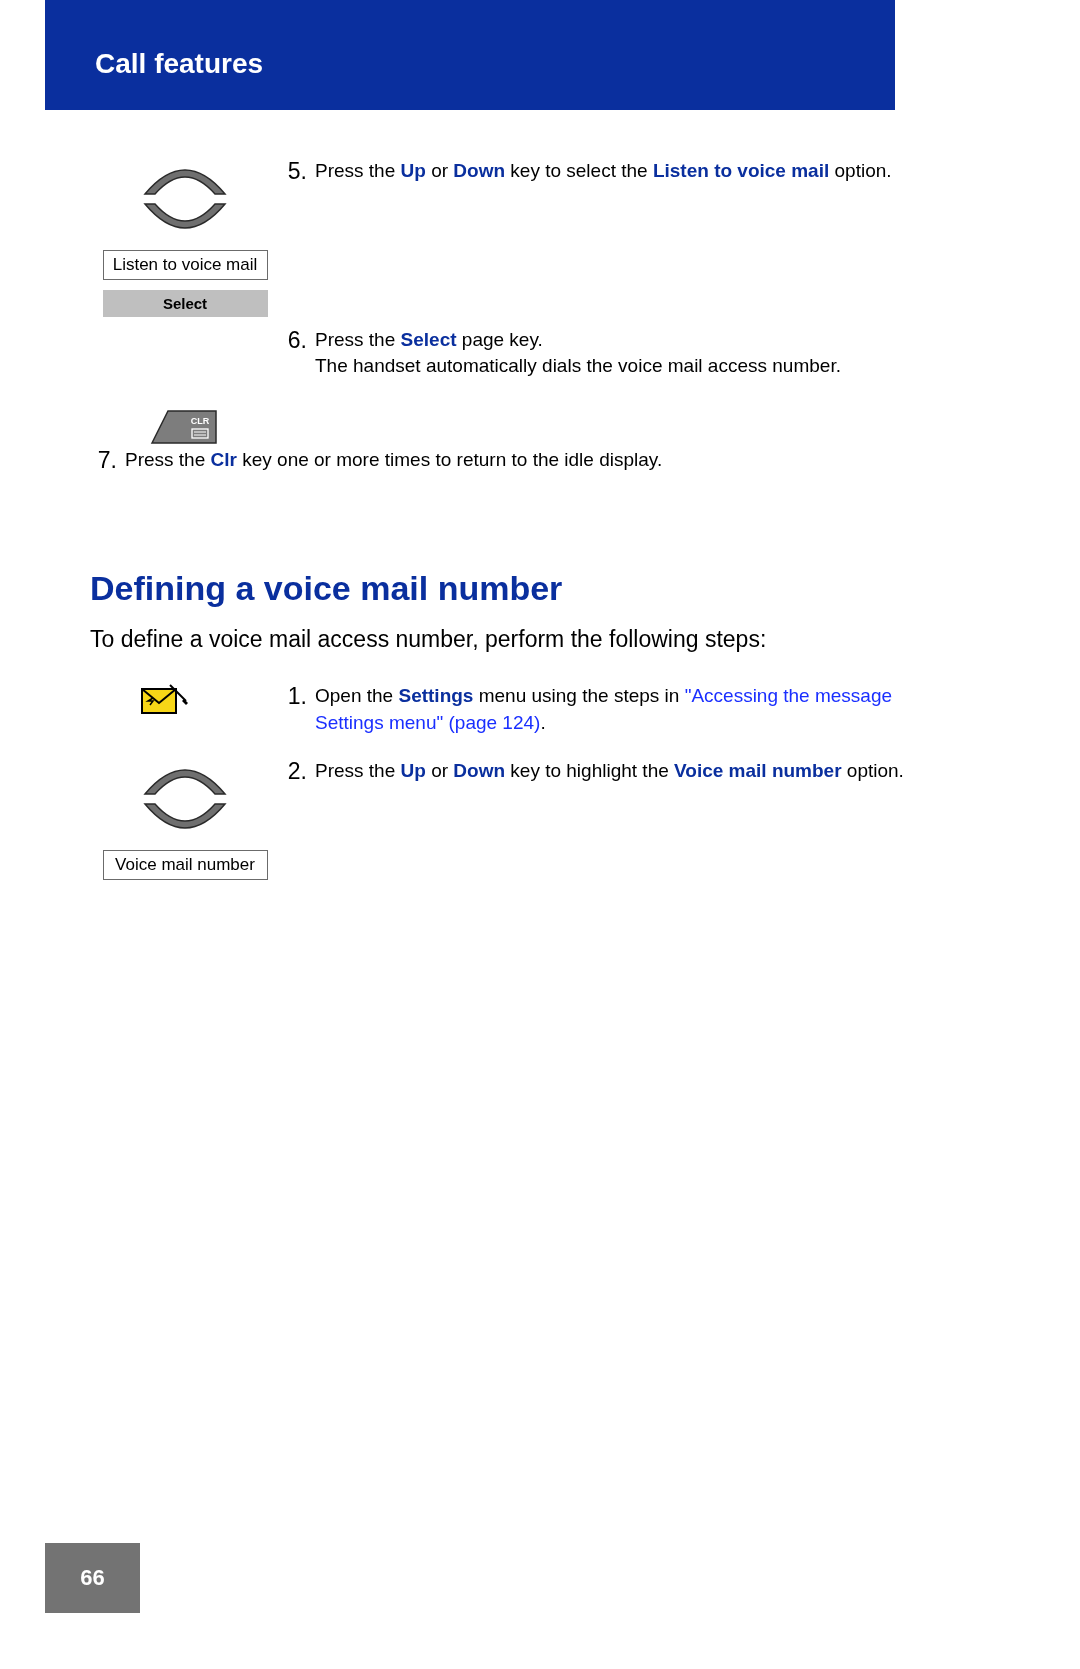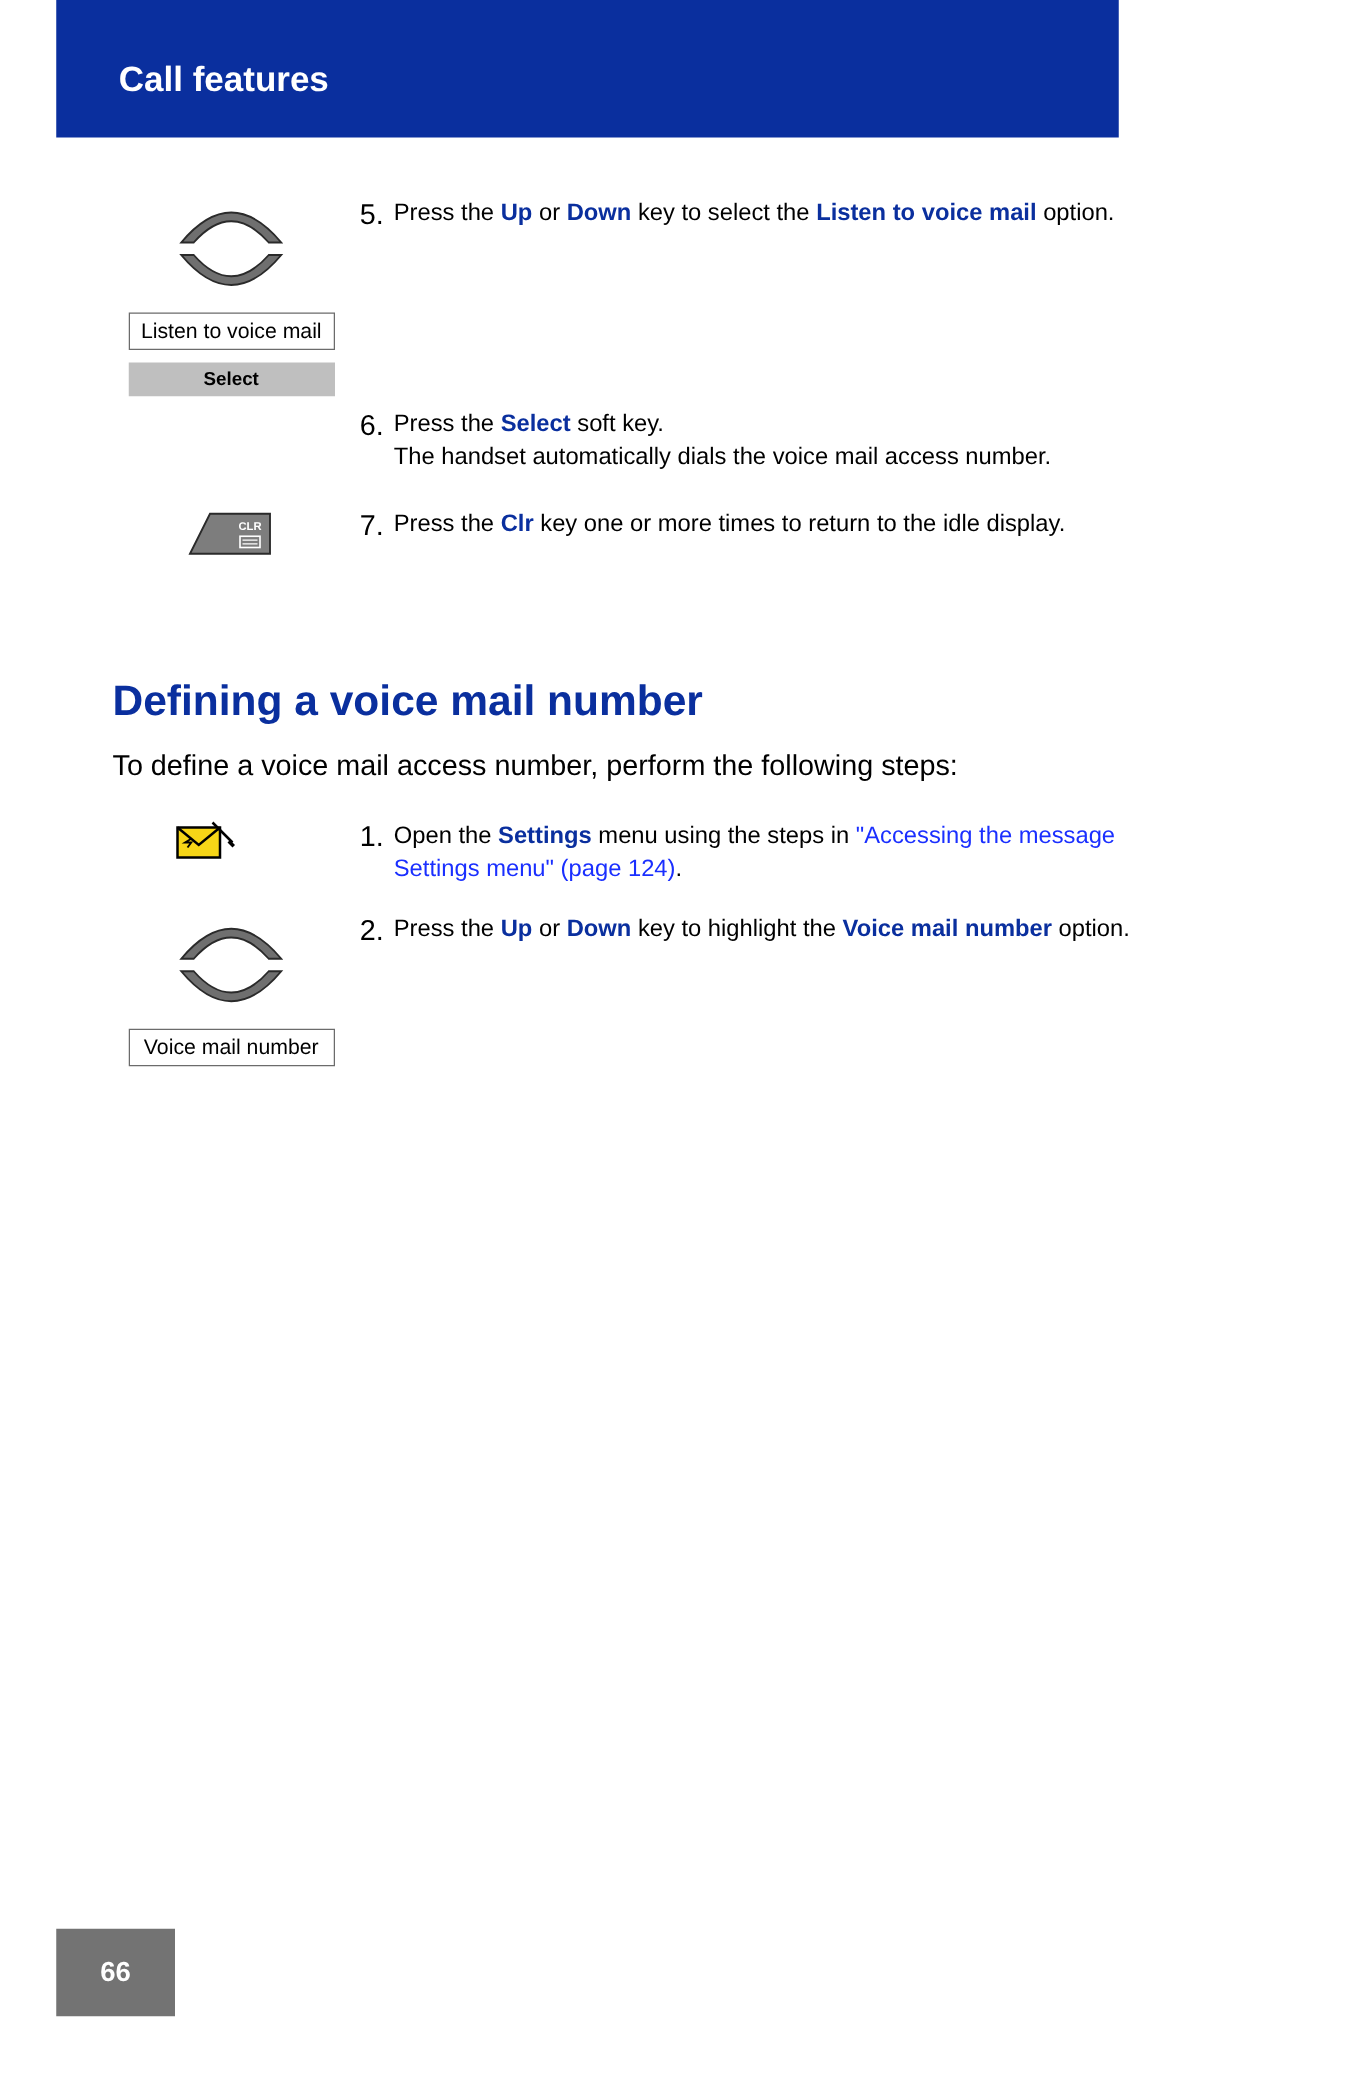--- a/index.html
+++ b/index.html
@@ -174,29 +174,29 @@
       </div>
     </div>
   </div>
 
   <div class="step-row" style="margin-top:10px;">
     <div class="icon-col"></div>
     <div class="text-col">
       <div class="step-num">6.</div>
       <div class="step-text">
         <div>
-          <span>Press the </span><span class="kw">Select</span><span> soft key.</span>
+          <span>Press the </span><span class="kw">Select</span><span> page key.</span>
         </div>
         <div style="">The handset automatically dials the voice mail access number.</div>
       </div>
     </div>
   </div>
 
 
-  <div class="step-row" style="margin-top:28px;">
+  <div class="step-row" style="margin-top:28px;flex-direction:column;">
     <div class="icon-col" style="align-items:flex-start;">
       <div class="clr-key">
         <svg viewBox="0 0 70 40">
           <path d="M2 36 L18 4 L66 4 L66 36 Z" fill="#7d7d7d" stroke="#2a2a2a" stroke-width="1.5"></path>
           <text x="50" y="17" font-size="9" fill="#fff" text-anchor="middle" font-family="Arial" font-weight="bold">CLR</text>
           <rect x="42" y="22" width="16" height="9" fill="none" stroke="#fff" stroke-width="1.3"></rect>
           <line x1="44" y1="25" x2="56" y2="25" stroke="#fff" stroke-width="1"></line>
           <line x1="44" y1="28" x2="56" y2="28" stroke="#fff" stroke-width="1"></line>
         </svg>
       </div>

